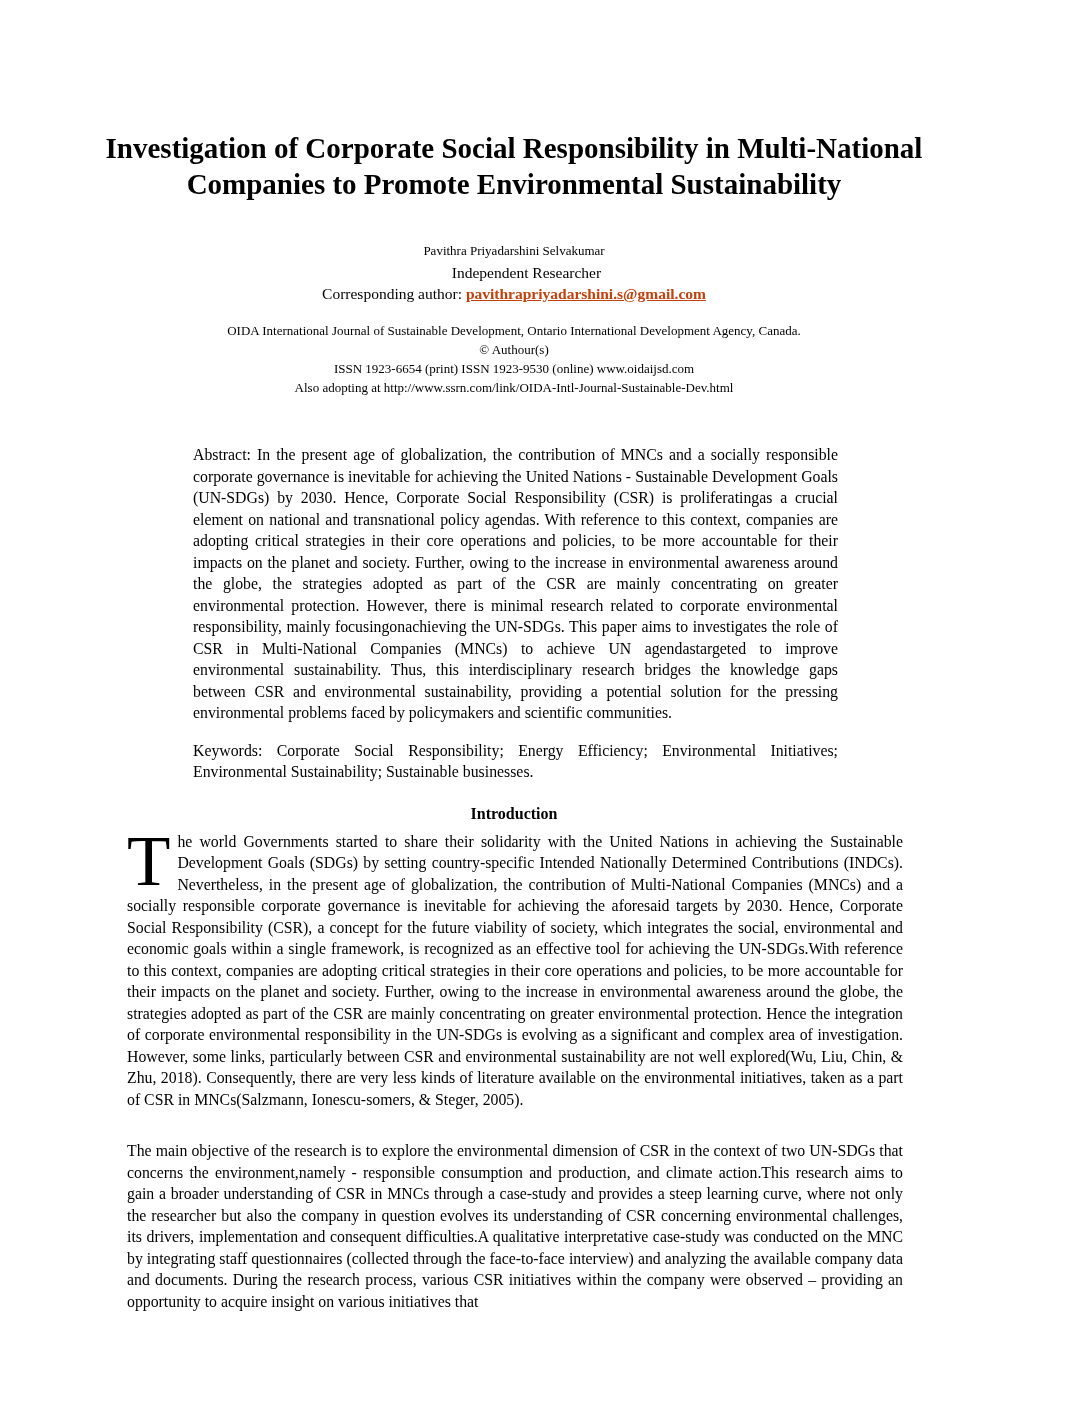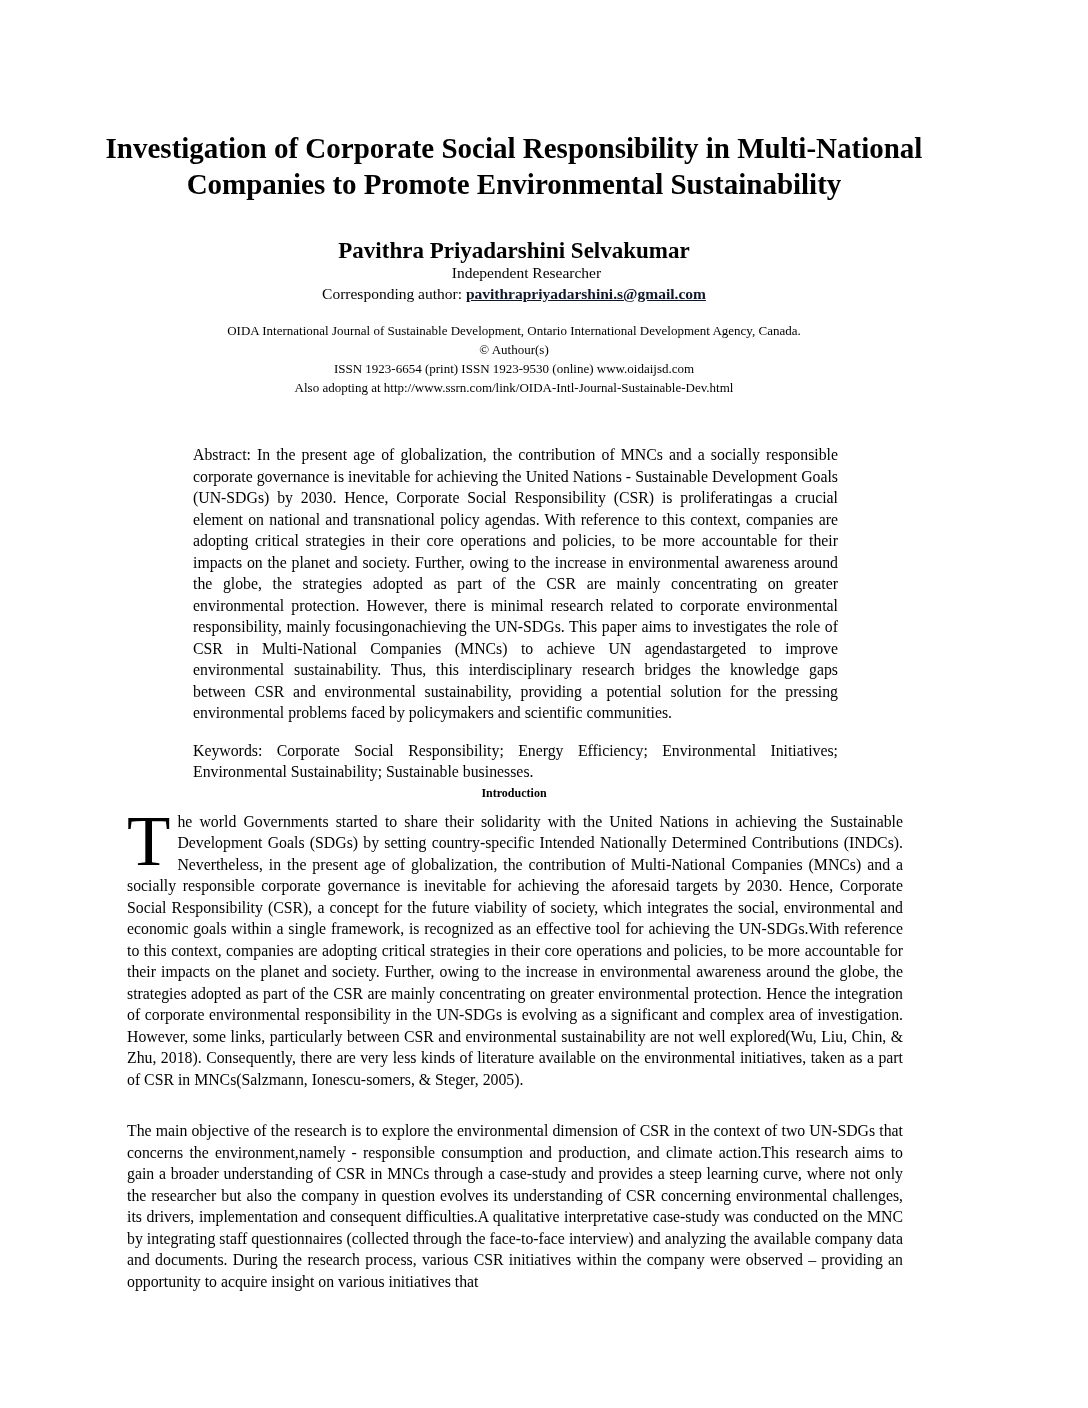--- a/index.html
+++ b/index.html
@@ -16,39 +16,39 @@
   .title {
     padding-top: 130px;
     margin: 0 auto;
     width: 830px;
     text-align: center;
     font-weight: bold;
     font-size: 29px;
     line-height: 36px;
   }
   .author-block { text-align: center; margin-top: 37px; }
-  .author-name { font-size: 23px; font-weight: bold; line-height: 23px; }
+  .author-name { font-size: 13px; font-weight: normal; line-height: 23px; }
   .author-affiliation { font-size: 15.5px; line-height: 21px; padding-left: 25px; }
   .corresponding-line { font-size: 15.5px; line-height: 21px; }
-  .email-link { color: #0f172a; font-weight: bold; text-decoration: underline; cursor: pointer; }
+  .email-link { color: #c2410c; font-weight: bold; text-decoration: underline; cursor: pointer; }
   .publisher-block { text-align: center; margin-top: 17px; font-size: 13px; line-height: 19px; }
   .abstract-para, .keywords-para {
     margin: 0 190px 0 193px;
     text-align: justify;
     font-size: 15.8px;
     line-height: 21.5px;
   }
   .abstract-para { margin-top: 47px; }
   .keywords-para { margin-top: 16px; }
   .bold-label { font-weight: normal; }
   .section-heading {
     text-align: center;
-    font-size: 12px;
+    font-size: 16px;
     font-weight: bold;
-    margin-top: 0;
+    margin-top: 20px;
     line-height: 21px;
   }
   .body-para {
     margin: 7px 125px 0 127px;
     text-align: justify;
     font-size: 15.8px;
     line-height: 21.5px;
   }
   .body-para.second { margin-top: 30px; }
   .dropcap {

